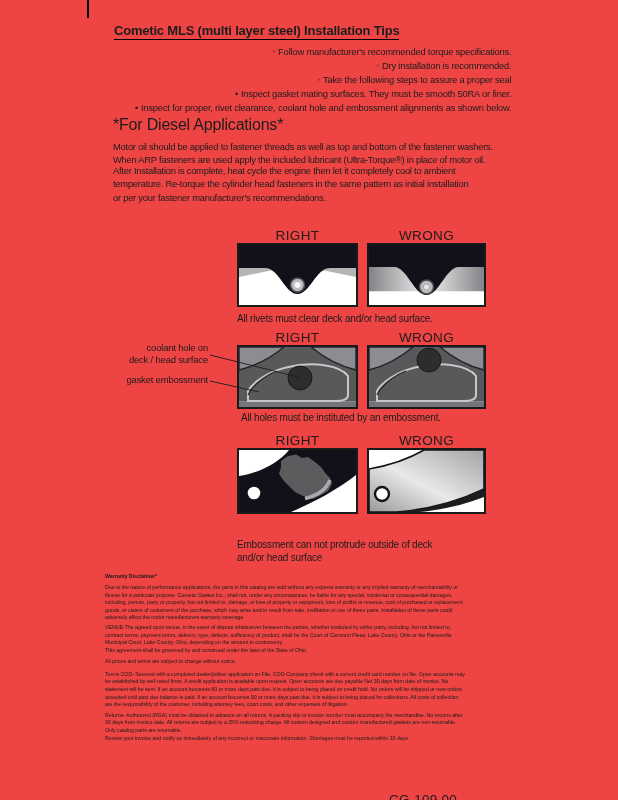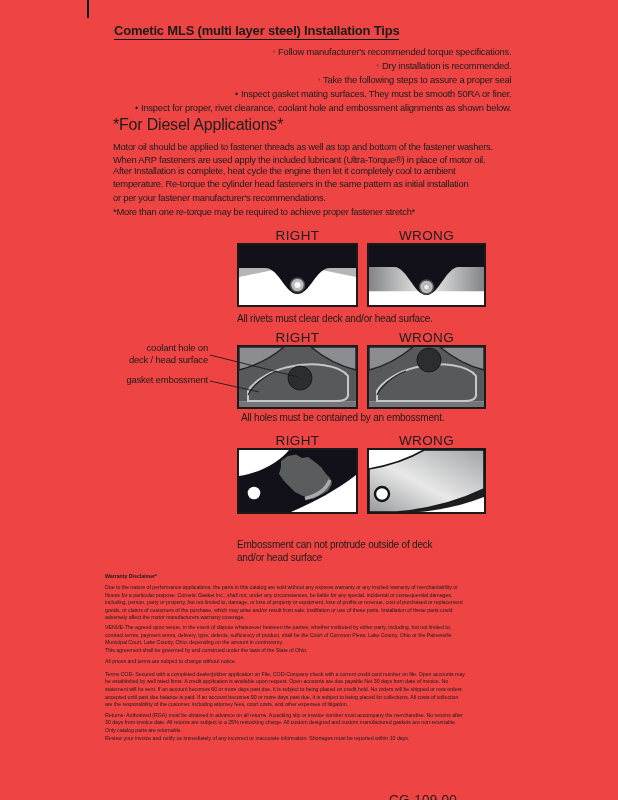--- a/index.html
+++ b/index.html
@@ -56,21 +56,20 @@
     <div class="brow sub"><span class="sm">•</span><span>Inspect gasket mating surfaces.  They must be smooth 50RA or finer.</span></div>
     <div class="brow sub"><span class="sm">•</span><span>Inspect for proper, rivet clearance, coolant hole and embossment alignments as shown below.</span></div>
   </div>
 
   <div class="diesel-h">*For Diesel Applications*</div>
   <div class="body pre p-d0">Motor oil should be applied to fastener threads as well as top and bottom of the fastener washers.
 When ARP fasteners are used apply the included lubricant (Ultra-Torque®) in place of motor oil.</div>
   <div class="body pre p-d1">After Installation is complete, heat cycle the engine then let it completely cool to ambient
 temperature. Re-torque the cylinder head fasteners in the same pattern as initial installation
 or per your fastener manufacturer's recommendations.</div>
-  <div class="body pre p-d2">*More than one re-torque may be required to achieve proper fastener stretch*</div>
 
   <div class="lbl colL r1">RIGHT</div>
   <div class="lbl colR r1">WRONG</div>
   <div class="fig colL f1">
     <svg width="121" height="64" viewBox="0 0 121 64">
       <rect x="1" y="1" width="119" height="62" fill="#ffffff" stroke="#1a1a1a" stroke-width="2"></rect>
       <polygon points="2,25 46,25 2,34" fill="#b3b5b7"></polygon>
       <polygon points="119,25 75,25 119,34" fill="#b3b5b7"></polygon>
       <path d="M2,2 H119 V25 H93 C79,25 73,51 60.5,51 C48,51 42,25 28,25 H2 Z" fill="#121019"></path>
       <circle cx="60.5" cy="42" r="7" fill="#bbbcbe" stroke="#4b4b4d" stroke-width="1.6"></circle>
@@ -126,21 +125,21 @@
       <line x1="2" y1="56.5" x2="117" y2="56.5" stroke="#8e9093" stroke-width="0.8"></line>
       <path d="M10,56 V46 C15,37 30,27 48,22.5 C74,16 101,20 109,31 V50 C109,54.5 104,56 97,56 Z" fill="none" stroke="#c6c7c9" stroke-width="2"></path>
       <path d="M10,50 C14,41 26,31 39,26" fill="none" stroke="#232325" stroke-width="1.2"></path>
       <circle cx="62" cy="15" r="12" fill="#2c2d2f" stroke="#1a1a1a" stroke-width="1"></circle>
     </svg>
   </div>
   <svg class="leaders" width="618" height="800">
     <line x1="210" y1="355" x2="298" y2="377" stroke="#1c1c1c" stroke-width="0.9"></line>
     <line x1="210" y1="381" x2="259" y2="392" stroke="#1c1c1c" stroke-width="0.9"></line>
   </svg>
-  <div class="cap cap2">All holes must be contained by an embossment.</div>
+  <div class="cap cap2">All holes must be instituted by an embossment.</div>
 
   <div class="lbl colL r3">RIGHT</div>
   <div class="lbl colR r3">WRONG</div>
   <div class="fig colL f3">
     <svg width="121" height="66" viewBox="0 0 121 66">
       <rect x="1" y="1" width="119" height="64" fill="#ffffff" stroke="#1a1a1a" stroke-width="2"></rect>
       <path d="M2,28 C26,24 42,14 52,2 L119,2 V27 C97,44 73,56 54,64 L2,64 Z" fill="#121019"></path>
       <polygon points="44,13 51,8 59,6.5 65,10 71,9 78,14 84,19 89,26 93,30 95,36 91,43 84,47 76,51 66,48 58,44 52,38 47,33 42,26 44,19" fill="#5a5c5e"></polygon>
       <path d="M93,32 C89,42 79,48 68,50.5" fill="none" stroke="#a8aaac" stroke-width="3.5"></path>
       <circle cx="17" cy="45" r="6.3" fill="#ffffff"></circle>

